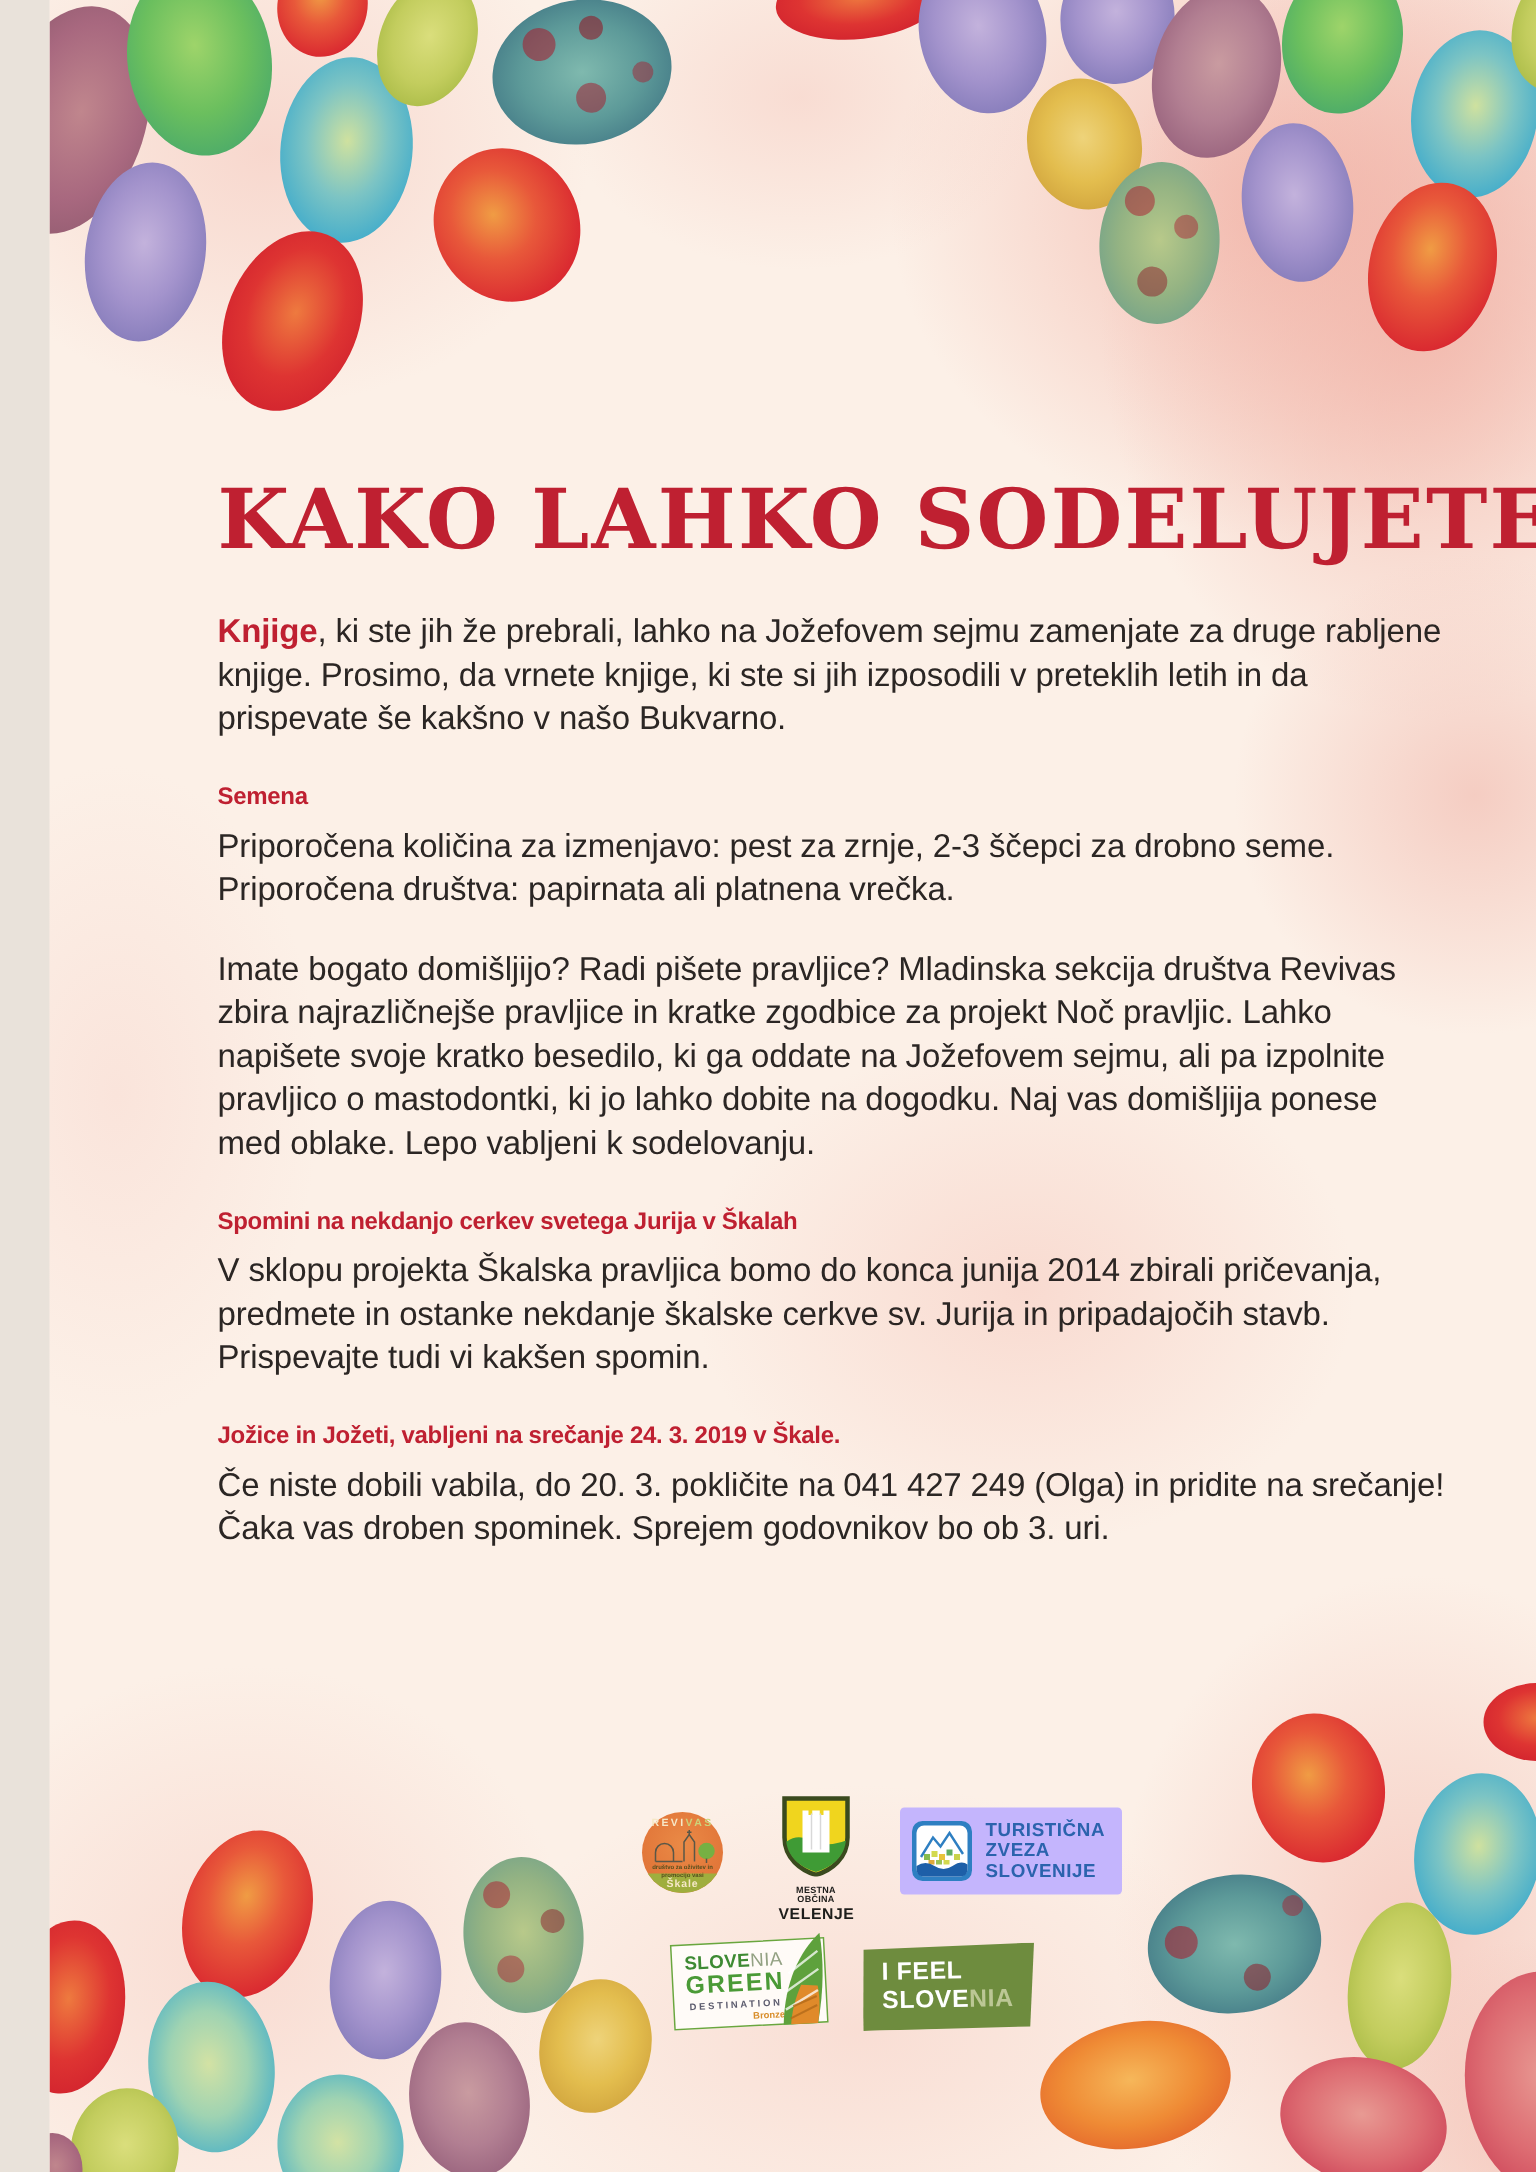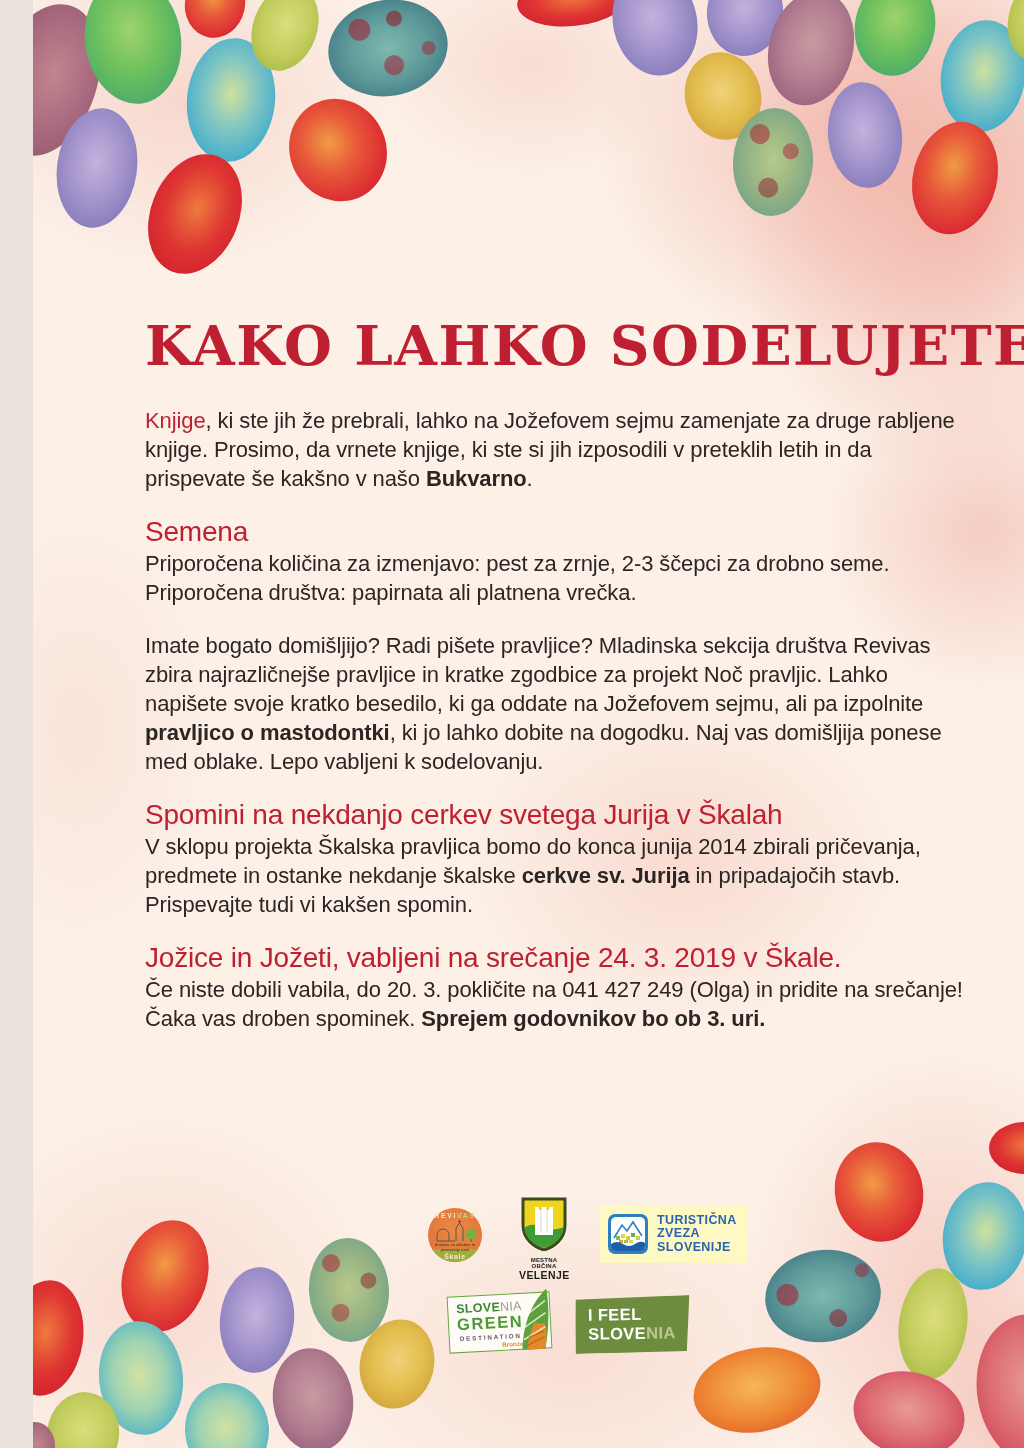--- a/index.html
+++ b/index.html
@@ -29,42 +29,42 @@
   
   .content{position:absolute;left:112px;top:316px;width:820px;}
   h1.title{
     margin:0 0 30px 0;
     font-family:"DejaVu Serif", serif;
     font-weight:700;font-size:55px;line-height:60px;letter-spacing:1.5px;
     color:var(--accent);white-space:nowrap;
   }
   .sec{margin:0 0 24px 0;}
   .sec h2{
-    margin:0 0 2px 0;font-size:28px;line-height:30px;font-weight:400;
+    margin:0 0 2px 0;font-size:16px;line-height:30px;font-weight:700;
     letter-spacing:-0.2px;color:var(--accent);
   }
   .sec p{margin:0;font-size:22px;line-height:29px;letter-spacing:-0.1px;}
-  .run-bold{font-weight:700;}
-  .run-accent{font-weight:400;color:var(--accent);}
+  .run-bold{font-weight:400;}
+  .run-accent{font-weight:700;color:var(--accent);}
   
   .logo{position:absolute;}
   .logo, .logo *{box-sizing:border-box;}
   
   .revivas{left:394px;top:1205px;width:56px;height:62px;}
   .revivas .txt{position:absolute;left:0;width:100%;text-align:center;}
   .rev-name{top:7px;font-size:7px;font-weight:700;letter-spacing:1.6px;color:#f6e8c8;}
   .rev-name .alt{color:#ccd37a;}
   .rev-sub{top:38px;font-size:4px;line-height:4.6px;color:#564f1e;font-weight:700;}
   .rev-place{top:48px;font-size:7px;color:#f6e8c8;font-weight:700;letter-spacing:.6px;}
   
   .velenje{left:486px;top:1197px;width:50px;height:80px;text-align:center;}
   .vel-l1{font-size:6px;letter-spacing:.2px;color:#1d1d1b;font-weight:700;margin-top:2px;}
   .vel-l2{font-size:10.5px;letter-spacing:.4px;color:#1d1d1b;font-weight:700;}
   
-  .tzs{left:567px;top:1205px;width:148px;height:58px;background:#fef9c3;border-radius:3px;
+  .tzs{left:567px;top:1205px;width:148px;height:58px;background:#c4b5fd;border-radius:3px;
        display:flex;align-items:center;padding:8px;}
   .tzs-text{margin-left:9px;font-size:12.5px;line-height:13.5px;font-weight:700;
             color:#2b63ad;letter-spacing:.4px;}
   
   .sg{left:415px;top:1294px;width:103px;height:57px;transform:rotate(-3deg);
       background:rgba(255,253,250,.92);border:1.5px solid #6aa63e;}
   .sg-l1{position:absolute;left:8px;top:5px;font-size:12.5px;font-weight:700;color:#3e8a33;letter-spacing:.3px;}
   .sg-l1 .alt{color:#93a183;font-weight:400;}
   .sg-l2{position:absolute;left:8px;top:18px;font-size:16.5px;font-weight:700;color:#4a9a36;letter-spacing:1.5px;}
   .sg-l3{position:absolute;left:10px;top:38px;font-size:6.3px;font-weight:700;color:#5d5c6e;letter-spacing:1.8px;}

